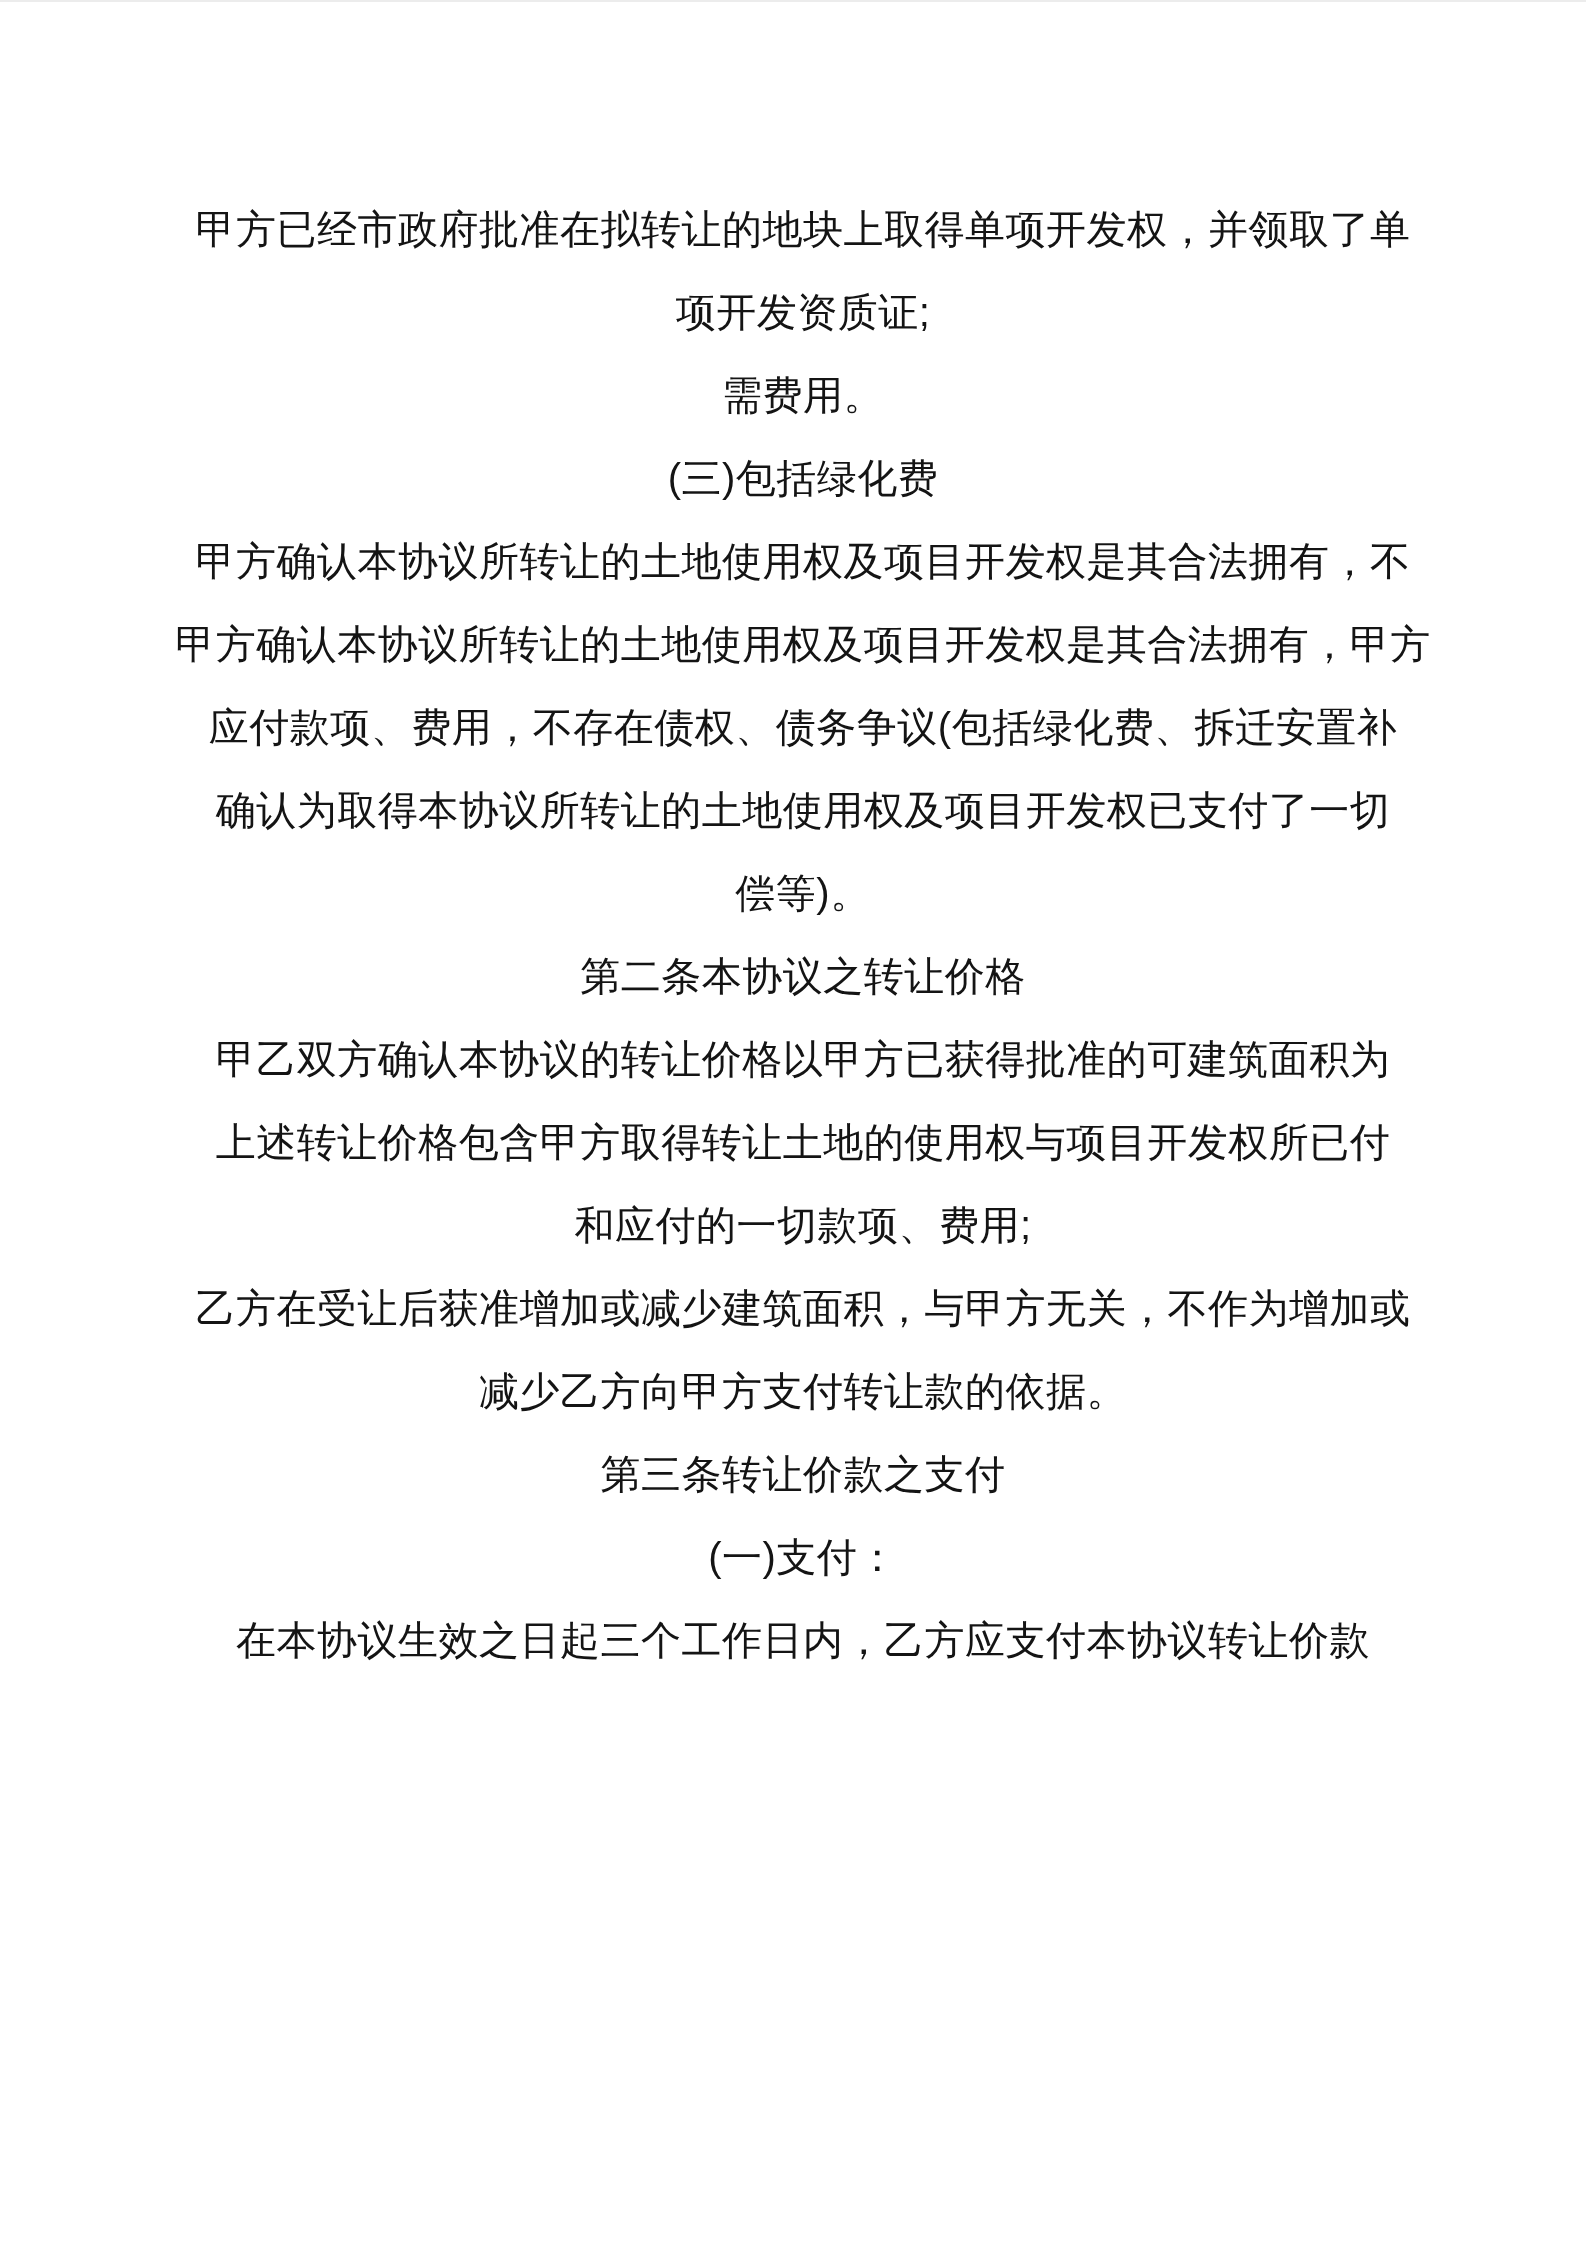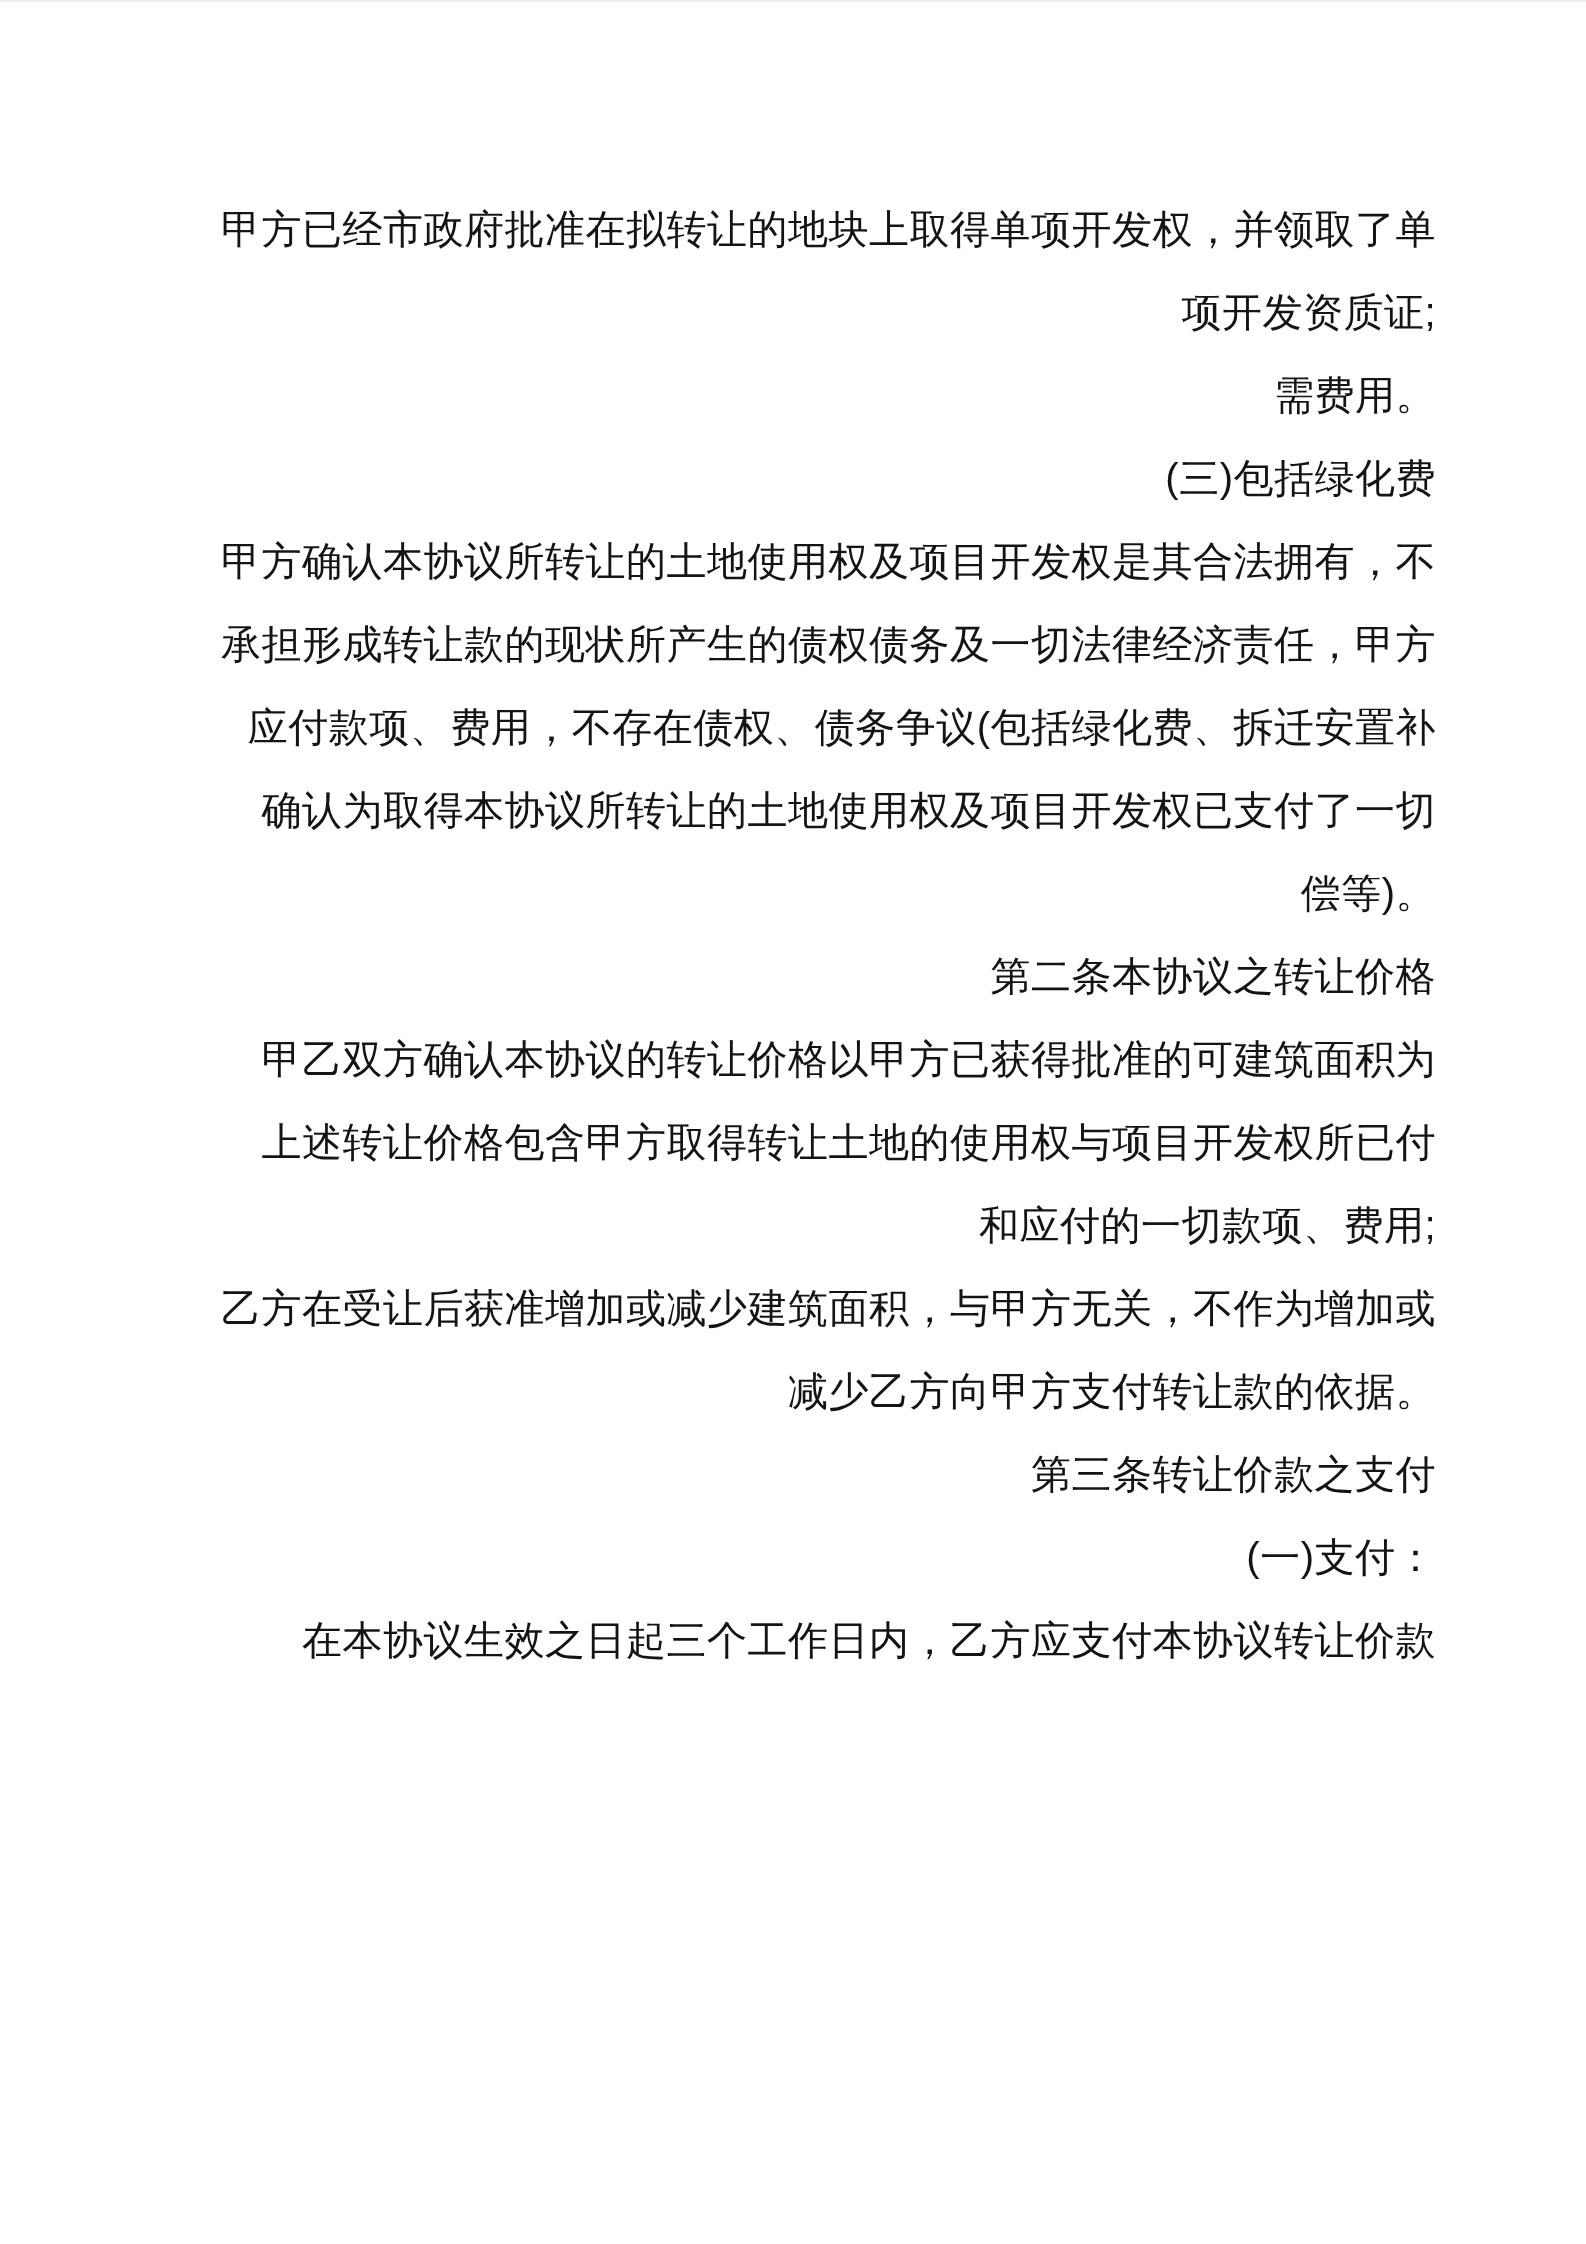--- a/index.html
+++ b/index.html
@@ -24,34 +24,34 @@
     right: 150px;
     color: #141414;
     font-size: 40px;
     font-weight: 500;
     letter-spacing: 0.5px;
   }
   .doc-line {
     height: 83px;
     line-height: 83px;
     white-space: nowrap;
-    text-align: right;
+    text-align: center;
   }
 </style>
 </head>
 <body>
 
 <div class="page">
   <div class="doc-content">
     <div class="doc-line">甲方已经市政府批准在拟转让的地块上取得单项开发权，并领取了单</div>
     <div class="doc-line">项开发资质证;</div>
     <div class="doc-line">需费用。</div>
     <div class="doc-line">(三)包括绿化费</div>
     <div class="doc-line">甲方确认本协议所转让的土地使用权及项目开发权是其合法拥有，不</div>
-    <div class="doc-line">承担形成转让款的现状所产生的债权债务及一切法律经济责任，甲方</div>
+    <div class="doc-line">甲方确认本协议所转让的土地使用权及项目开发权是其合法拥有，甲方</div>
     <div class="doc-line">应付款项、费用，不存在债权、债务争议(包括绿化费、拆迁安置补</div>
     <div class="doc-line">确认为取得本协议所转让的土地使用权及项目开发权已支付了一切</div>
     <div class="doc-line">偿等)。</div>
     <div class="doc-line">第二条本协议之转让价格</div>
     <div class="doc-line">甲乙双方确认本协议的转让价格以甲方已获得批准的可建筑面积为</div>
     <div class="doc-line">上述转让价格包含甲方取得转让土地的使用权与项目开发权所已付</div>
     <div class="doc-line">和应付的一切款项、费用;</div>
     <div class="doc-line">乙方在受让后获准增加或减少建筑面积，与甲方无关，不作为增加或</div>
     <div class="doc-line">减少乙方向甲方支付转让款的依据。</div>
     <div class="doc-line">第三条转让价款之支付</div>

